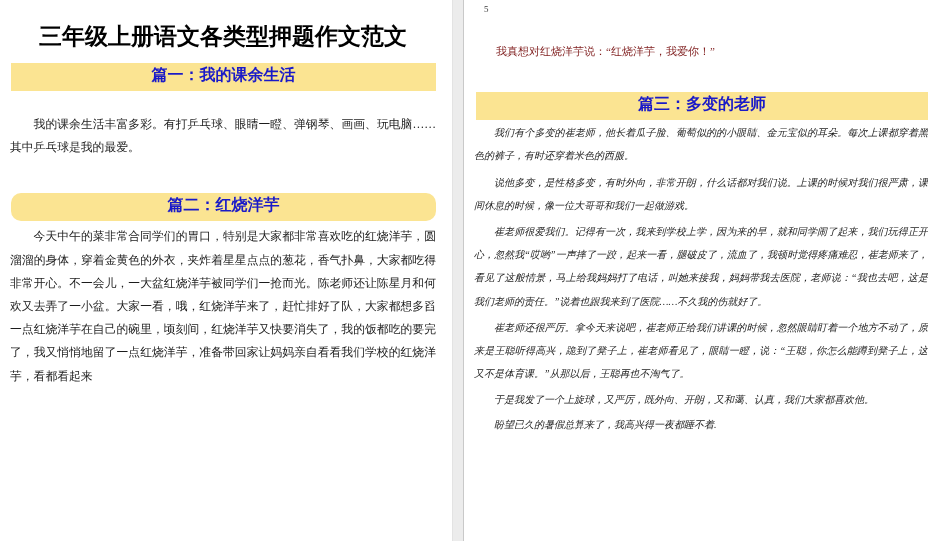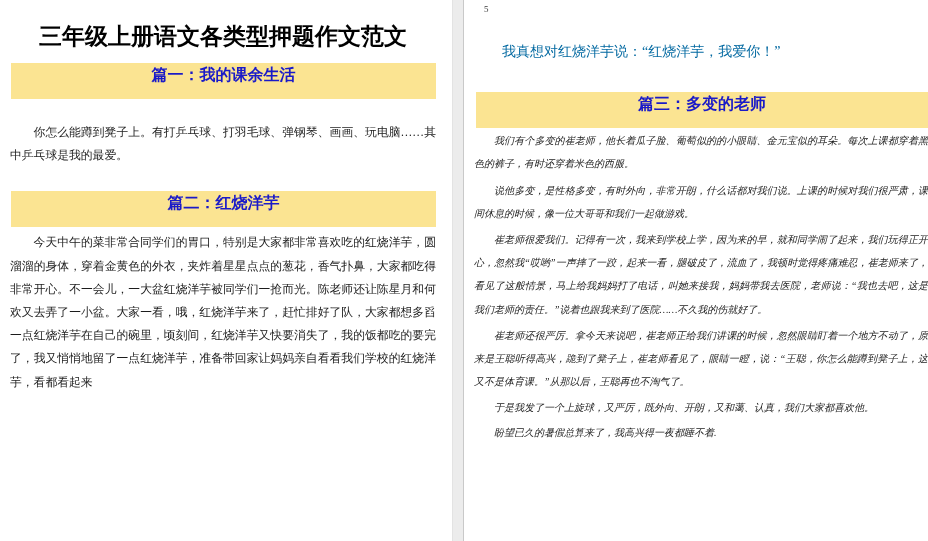--- a/index.html
+++ b/index.html
@@ -13,66 +13,66 @@
   .page-right { left:464px; width:464px; padding:0 0 0 10px; }
 
   .doc-title {
     font-family:"Liberation Sans", sans-serif;
     font-size:23px; font-weight:bold; color:#000000;
     text-align:center; height:28px; line-height:28px; margin-bottom:13px;
     white-space:nowrap;
   }
 
   .band {
-    background:#fbe492; height:36px; line-height:24px;
+    background:#fbe492; height:28px; line-height:24px;
     text-align:center; font-family:"Liberation Sans", sans-serif;
     font-size:16px; font-weight:bold; color:#1a1ac8;
     white-space:nowrap; overflow:hidden;
   }
   .page-left  .band { margin-left:1px; }
   .page-right .band { margin-left:2px; }
 
   .band-1 {  }
-  .band-2 { margin-top:24px; }
+  .band-2 { margin-top:34px;border-radius:10px; }
   .band-3 { margin-top:29px; }
   .band-4 { margin-top:23px; }
 
   .essay-body p {
     font-family:"Liberation Serif", serif;
     color:#1c1c1c; text-align:justify; text-indent:2em;
   }
   .page-left  .essay-body p { font-size:11.8px; line-height:23.2px; }
   .page-right .essay-body p { font-size:10px; line-height:23.2px;font-style:italic; }
   .essay-body p + p { margin-top:2px; }
   .page-right .essay-body p + p { margin-top:3px; }
 
   .s1 { margin-top:22px; }
   .s2 { margin-top:4px;  }
   .s3 { margin-top:1px;  }
   .s4 { margin-top:1px;  }
 
   .intro { margin-top:40px; }
-  .intro p { font-family:"Liberation Serif", serif; font-size:14px; line-height:23.2px;
-             color:#0369a1; text-indent:2em; }
+  .intro p { font-family:"Liberation Serif", serif; font-size:11px; line-height:23.2px;
+             color:#7f1d1d; text-indent:2em; }
 
   .stray-fragment {
     position:absolute; left:20px; top:4px;
     font-size:9px; line-height:10px; color:#3a3a3a;
     font-family:"Liberation Serif", serif;
   }
 </style>
 </head>
 <body>
 
 <div class="page page-left">
   <h1 class="doc-title">三年级上册语文各类型押题作文范文</h1>
 
   <div class="band band-1">篇一：我的课余生活</div>
   <div class="essay-body s1">
-    <p>你怎么能蹲到凳子上。有打乒乓球、打羽毛球、弹钢琴、画画、玩电脑……其中乒乓球是我的最爱。</p>
+    <p>我的课余生活丰富多彩。有打乒乓球、眼睛一瞪、弹钢琴、画画、玩电脑……其中乒乓球是我的最爱。</p>
   </div>
 
   <div class="band band-2">篇二：红烧洋芋</div>
   <div class="essay-body s2">
     <p>今天中午的菜非常合同学们的胃口，特别是大家都非常喜欢吃的红烧洋芋，圆溜溜的身体，穿着金黄色的外衣，夹炸着星星点点的葱花，香气扑鼻，大家都吃得非常开心。不一会儿，一大盆红烧洋芋被同学们一抢而光。陈老师还让陈星月和何欢又去弄了一小盆。大家一看，哦，红烧洋芋来了，赶忙排好了队，大家都想多舀一点红烧洋芋在自己的碗里，顷刻间，红烧洋芋又快要消失了，我的饭都吃的要完了，我又悄悄地留了一点红烧洋芋，准备带回家让妈妈亲自看看我们学校的红烧洋芋，看都看起来</p>
   </div>
 </div>
 
 <div class="page-gap"></div>
 

